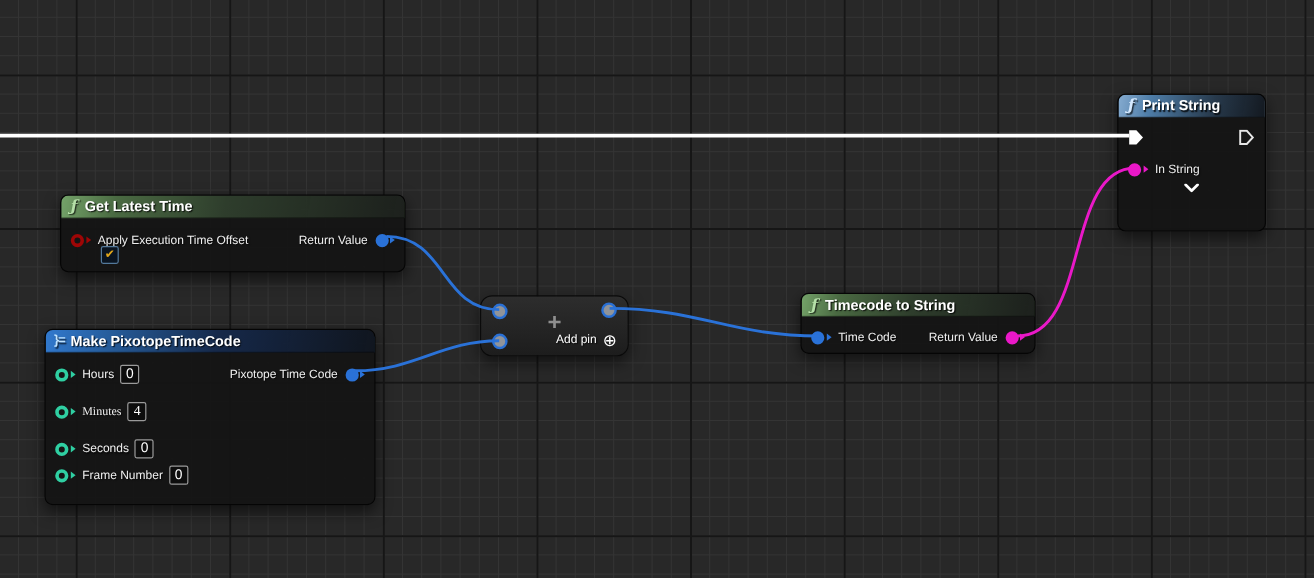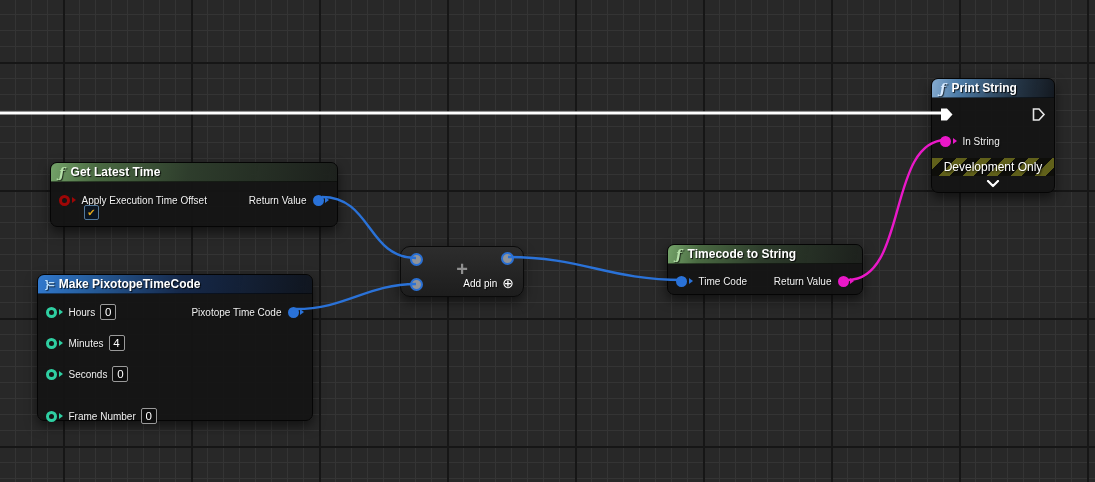--- a/index.html
+++ b/index.html
@@ -165,37 +165,37 @@
         </span>
       <span class="lbl">Hours</span>
       <span class="valbox">0</span>
       <span class="sp"></span>
       <span class="lbl">Pixotope Time Code</span>
       <span class="pin out filled pc-struct">
           <i class="c"></i>
           <i class="t"></i>
         </span>
     </div>
-    <div class="row" style="margin-top:13px;">
+    <div class="row" style="margin-top:13px;font-family:Liberation Serif, serif;">
       <span class="pin in pc-int">
           <i class="c"></i>
           <i class="t"></i>
         </span>
       <span class="lbl">Minutes</span>
       <span class="valbox">4</span>
     </div>
     <div class="row" style="margin-top:13px;text-align:center;">
       <span class="pin in pc-int">
           <i class="c"></i>
           <i class="t"></i>
         </span>
       <span class="lbl">Seconds</span>
       <span class="valbox">0</span>
     </div>
-    <div class="row" style="margin-top:24px;">
+    <div class="row" style="margin-top:4px;">
       <span class="pin in pc-int">
           <i class="c"></i>
           <i class="t"></i>
         </span>
       <span class="lbl">Frame Number</span>
       <span class="valbox">0</span>
     </div>
   </div>
 
   <div class="node" id="n-add" style="left:400px;top:246px;width:124px;height:51px;">
@@ -247,23 +247,20 @@
           </svg>
       </span>
     </div>
     <div class="row" style="margin-top:11px;height:16px;">
       <span class="pin in filled pc-str">
           <i class="c"></i>
           <i class="t"></i>
         </span>
       <span class="lbl">In String</span>
     </div>
-    <div class="banner">
-      <span class="lbl">Development Only</span>
-    </div>
     <div class="chev">
       <svg width="16" height="8" viewBox="0 0 16 8">
         <polyline points="3,1 8,6 13,1" fill="none" stroke="#ffffff" stroke-width="2.2" stroke-linecap="round" stroke-linejoin="round"></polyline>
       </svg>
     </div>
   </div>
 
 </div>
 
 </body></html>

